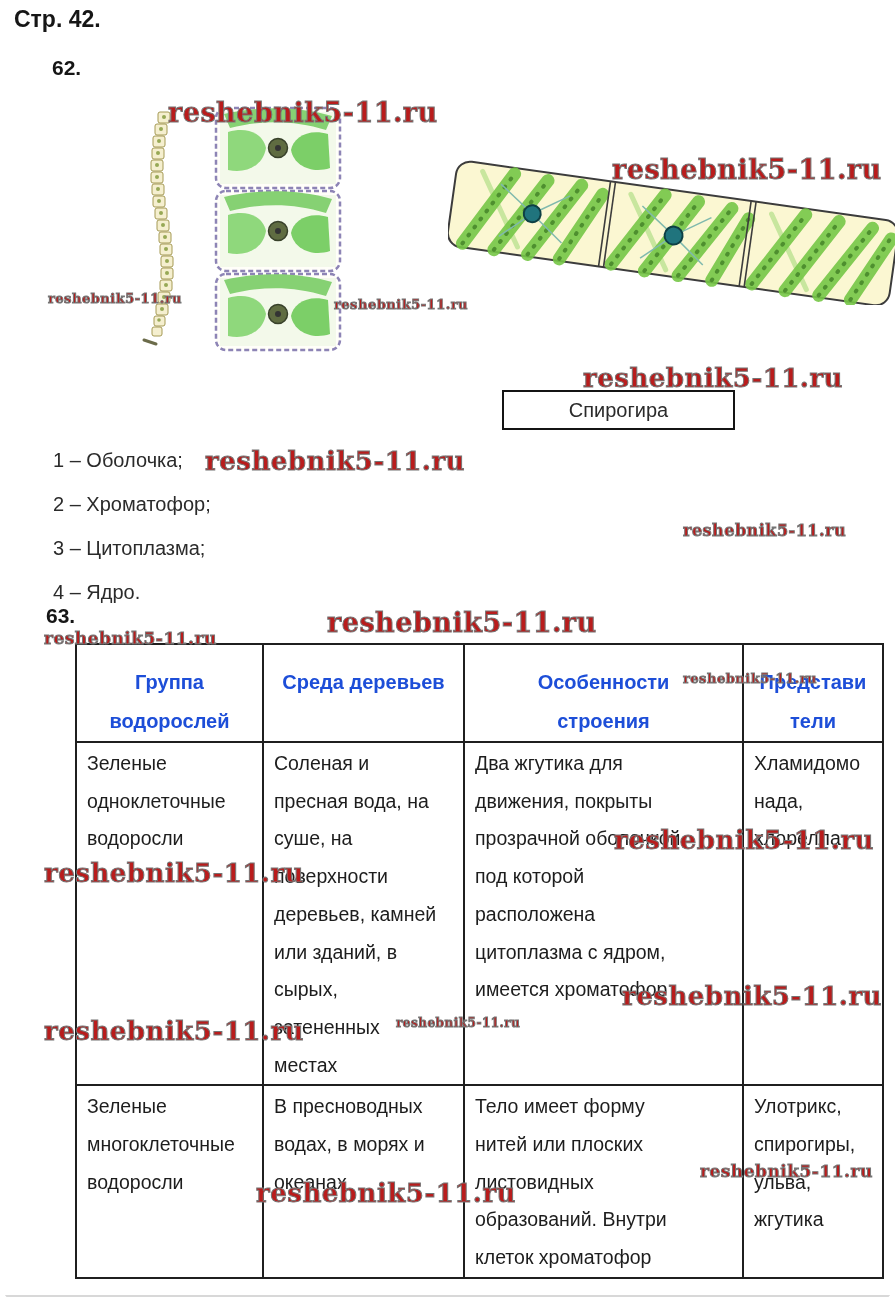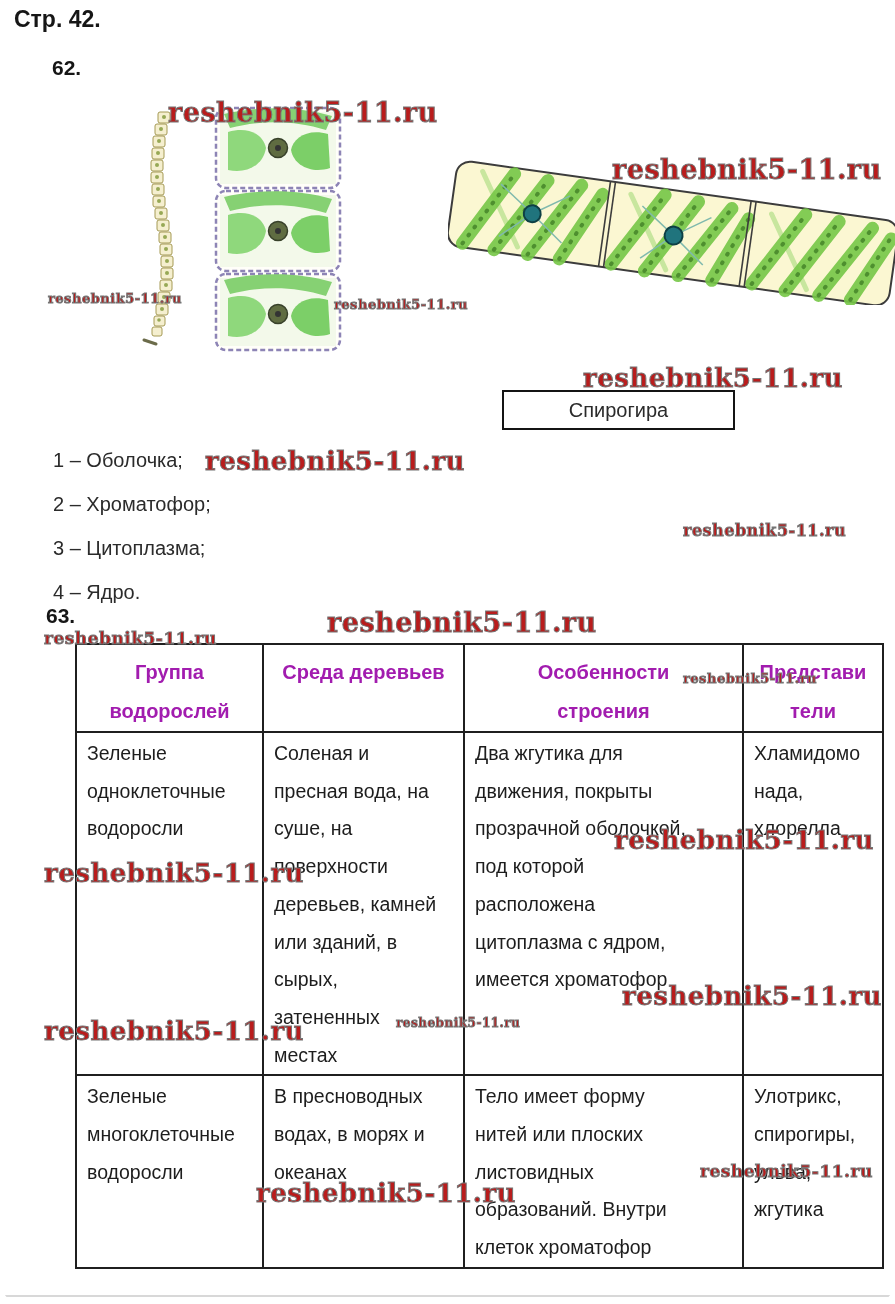--- a/index.html
+++ b/index.html
@@ -19,22 +19,22 @@
       font-size:20px;color:#2b2b2b;}
   #cap-ulothrix{left:122px;top:392px;width:231px;height:34px;}
   #cap-spirogyra{left:502px;top:390px;width:229px;height:36px;}
 
   .legend-item{position:absolute;left:53px;font-size:20px;color:#2b2b2b;}
 
   #algae-table{position:absolute;left:75px;top:643px;border-collapse:collapse;
       table-layout:fixed;width:807px;}
   #algae-table th,#algae-table td{border:2px solid #1f1f1f;vertical-align:top;
       white-space:pre-line;background:#fff;}
-  #algae-table th{font-size:20px;font-weight:bold;color:#a21caf;text-align:center;
-      line-height:39px;padding:8px 2px 0 2px;height:75px;}
+  #algae-table th{font-size:20px;font-weight:bold;color:#1d4ed8;text-align:center;
+      line-height:39px;padding:18px 2px 0 2px;height:75px;}
   #algae-table td{font-size:19.5px;color:#1d1d1d;line-height:37.7px;
       padding:2px 4px 0 10px;text-align:left;}
   tr.row-1 td{height:336px;}
   tr.row-2 td{height:186px;}
 
   .wm{position:absolute;font-family:"DejaVu Serif",serif;font-weight:bold;
       color:#b91c1c;-webkit-text-stroke:1px #757575;letter-spacing:0.5px;
       white-space:nowrap;z-index:30;}
   #bottom-rule{position:absolute;left:0;top:1295px;width:895px;height:2px;background:#d8d8d8;}
 </style>

